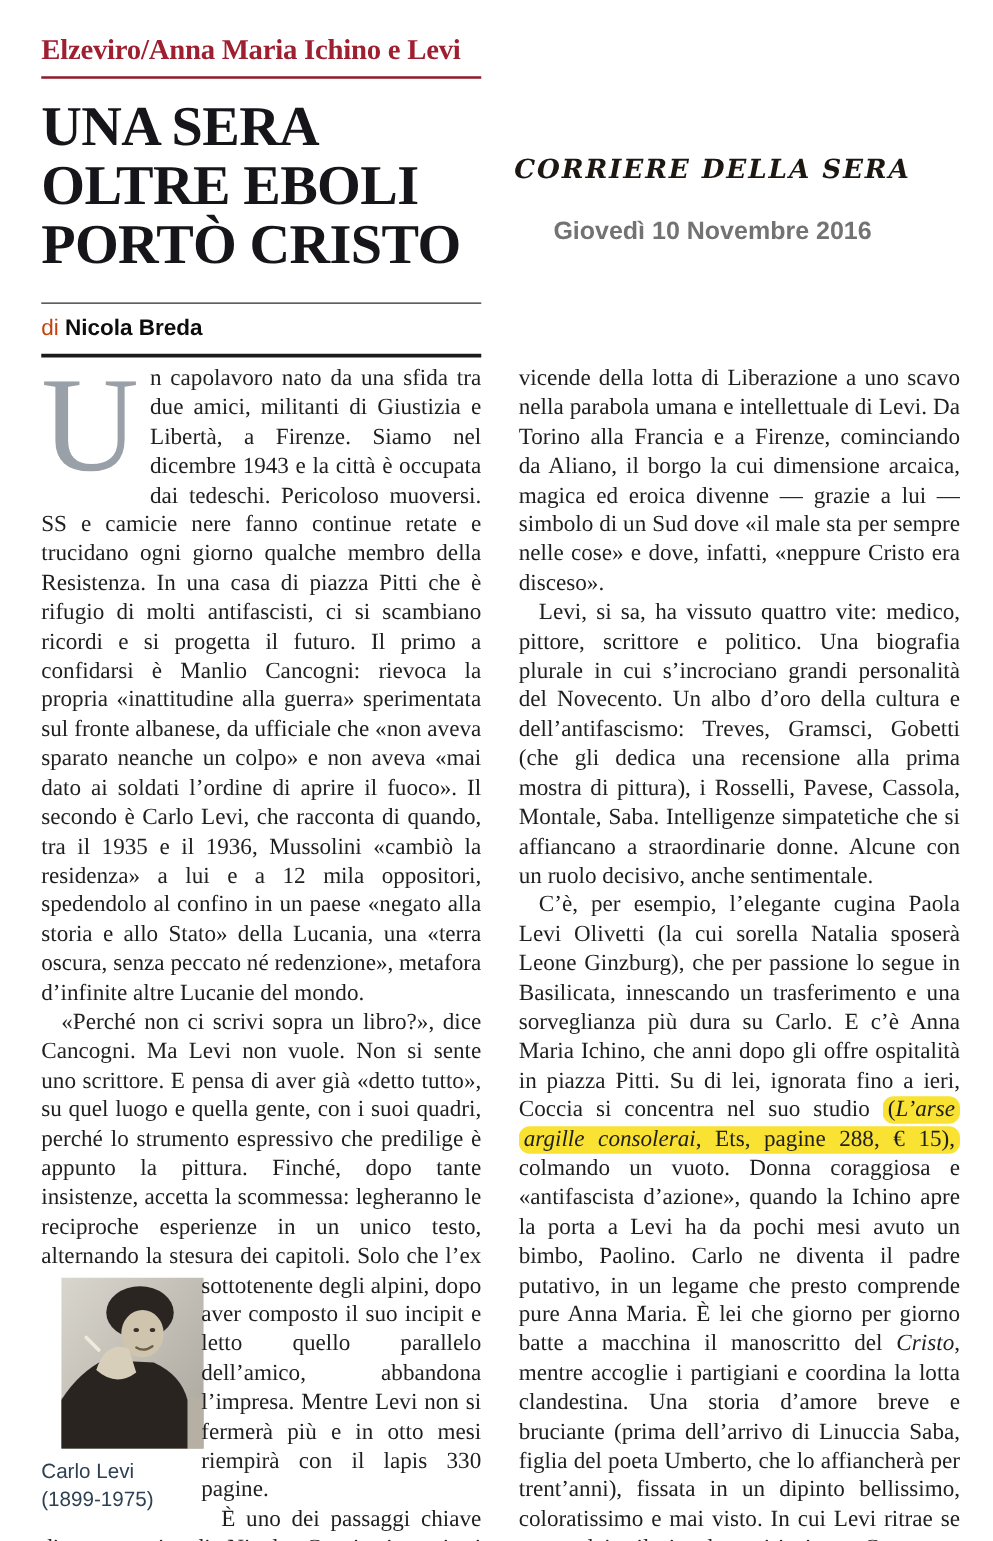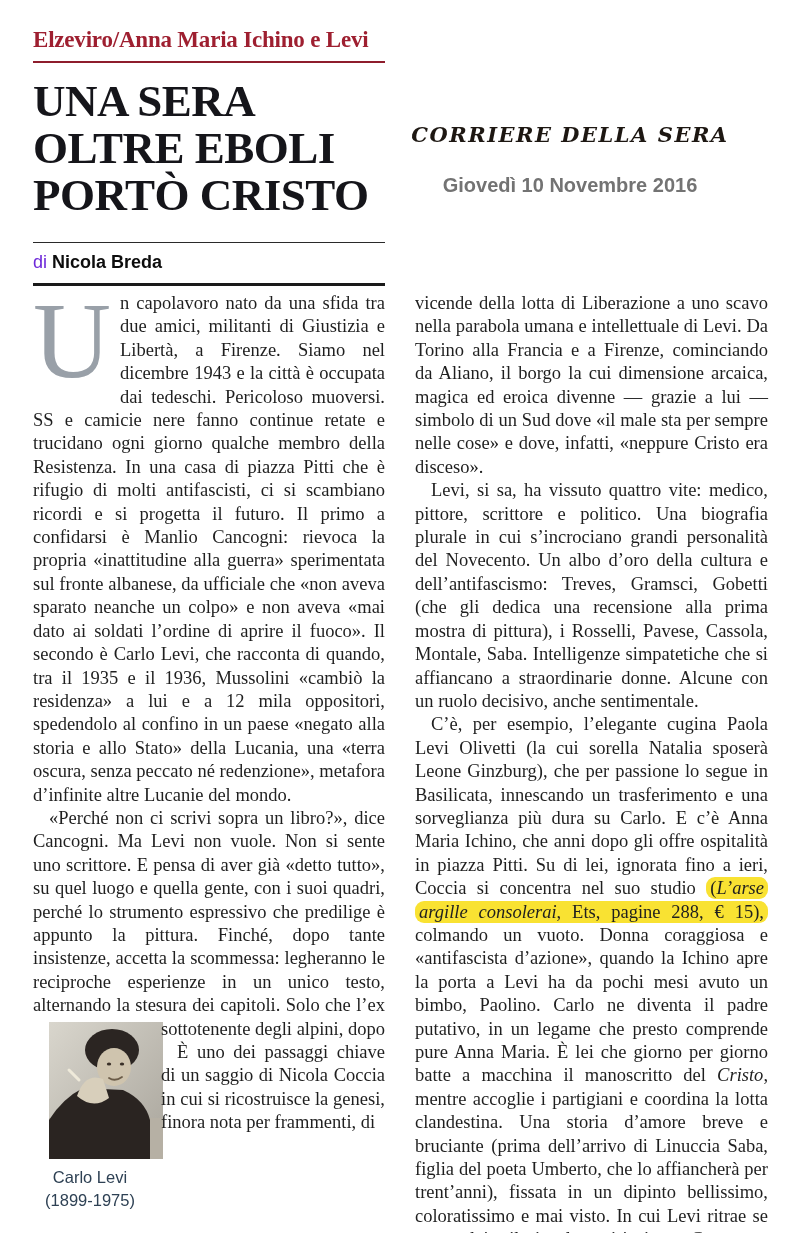--- a/index.html
+++ b/index.html
@@ -43,21 +43,21 @@
     color: #15151a;
   }
   .headline span { display: block; }
   .rule-thin  { height: 1px; background: #2a2a2a; margin-top: 23px; }
   .byline {
     font-family: "Liberation Sans", sans-serif;
     font-size: 18px;
     padding: 9px 0 10px 0;
     color: #111;
   }
-  .byline .by-prefix { color: #6d28d9; font-weight: 400; }
+  .byline .by-prefix { color: #c2410c; font-weight: 400; }
   .byline .by-author { font-weight: 700; color: #0d0d0d; }
   .rule-thick { height: 3px; background: #1a1a1a; }
 
   
   .masthead {
     position: absolute;
     left: 392px; top: 122px;
     width: 356px;
     text-align: center;
   }
@@ -117,21 +117,21 @@
   .caption {
     display: block;
     margin-top: 7px;
     font-family: "Liberation Sans", sans-serif;
     font-size: 16.5px;
     line-height: 23px;
     color: #2e4154;
     text-align: left;
     text-indent: 0;
   }
-  .caption span { display: block; text-align: center; }
+  .caption span { display: block; }
 
   i, .ital { font-style: italic; }
 
   .hl {
     background: #f9e232;
     padding: 1px 4px;
     border-radius: 9px;
     box-decoration-break: clone;
     -webkit-box-decoration-break: clone;
   }
@@ -181,21 +181,21 @@
             <path d="M28 74 Q36 50 54 57 L60 76 Q44 88 28 74 Z" fill="#d8cfbb"></path>
             <line x1="30" y1="58" x2="20" y2="48" stroke="#efeada" stroke-width="3" stroke-linecap="round"></line>
             <ellipse cx="60" cy="42" rx="2.2" ry="1.6" fill="#3a3028"></ellipse>
             <ellipse cx="73" cy="42" rx="2.2" ry="1.6" fill="#3a3028"></ellipse>
             <path d="M60 56 Q66 60 73 55" stroke="#6b5c48" stroke-width="1.8" fill="none" stroke-linecap="round"></path>
           </svg></span>
           <span class="caption">
             <span>Carlo Levi</span>
             <span>(1899-1975)</span>
           </span>
-        </span></p>
+        </span><span>aver composto il suo incipit e letto quello parallelo dell’amico, abbandona l’impresa. Mentre Levi non si fermerà più e in otto mesi riempirà con il lapis 330 pagine.</span></p>
 
     <p class="indent"><span>È uno dei passaggi chiave di un saggio di Nicola Coccia in cui si ricostruisce la genesi, finora nota per frammenti, di </span></p>
   </div>
 
   <div class="col col-right">
     <p><span>vicende della lotta di Liberazione a uno scavo nella parabola umana e intellettuale di Levi. Da Torino alla Francia e a Firenze, cominciando da Aliano, il borgo la cui dimensione arcaica, magica ed eroica divenne — grazie a lui — simbolo di un Sud dove «il male sta per sempre nelle cose» e dove, infatti, «neppure Cristo era disceso».</span></p>
 
     <p class="indent"><span>Levi, si sa, ha vissuto quattro vite: medico, pittore, scrittore e politico. Una biografia plurale in cui s’incrociano grandi personalità del Novecento. Un albo d’oro della cultura e dell’antifascismo: Treves, Gramsci, Gobetti (che gli dedica una recensione alla prima mostra di pittura), i Rosselli, Pavese, Cassola, Montale, Saba. Intelligenze simpatetiche che si affiancano a straordinarie donne. Alcune con un ruolo decisivo, anche sentimentale.</span></p>
 
     <p class="indent"><span>C’è, per esempio, l’elegante cugina Paola Levi Olivetti (la cui sorella Natalia sposerà Leone Ginzburg), che per passione lo segue in Basilicata, innescando un trasferimento e una sorveglianza più dura su Carlo. E c’è Anna Maria Ichino, che anni dopo gli offre ospitalità in piazza Pitti. Su di lei, ignorata fino a ieri, Coccia si concentra nel suo studio </span><span class="hl"><span>(</span><i>L’arse argille consolerai</i><span>, Ets, pagine 288, € 15),</span></span><span> colmando un vuoto. Donna coraggiosa e «antifascista d’azione», quando la Ichino apre la porta a Levi ha da pochi mesi avuto un bimbo, Paolino. Carlo ne diventa il padre putativo, in un legame che presto comprende pure Anna Maria. È lei che giorno per giorno batte a macchina il manoscritto del </span><i>Cristo</i><span>, mentre accoglie i partigiani e coordina la lotta clandestina. Una storia d’amore breve e bruciante (prima dell’arrivo di Linuccia Saba, figlia del poeta Umberto, che lo affiancherà per trent’anni), fissata in un dipinto bellissimo, coloratissimo e mai visto. In cui Levi ritrae se stesso, lei e il piccolo tutti insieme. Come una famiglia.</span></p>

